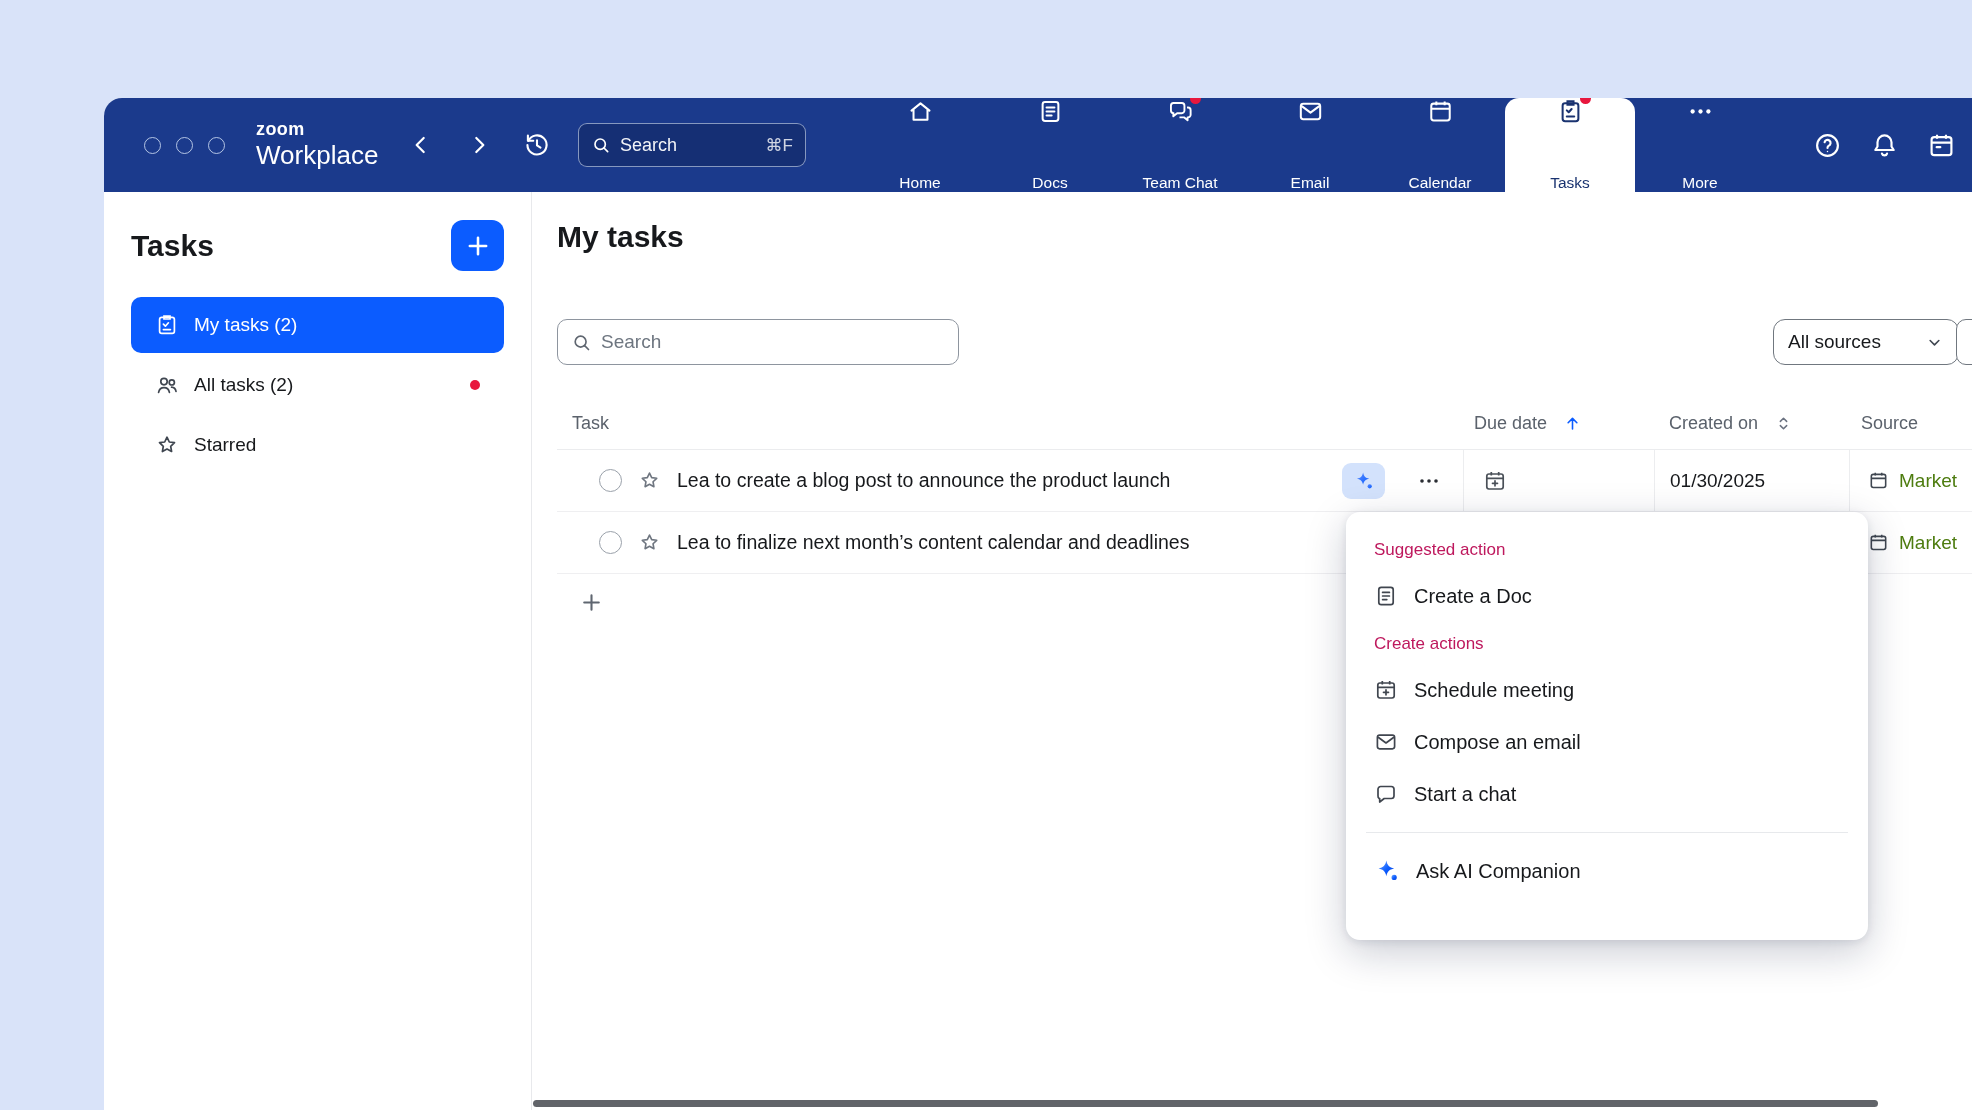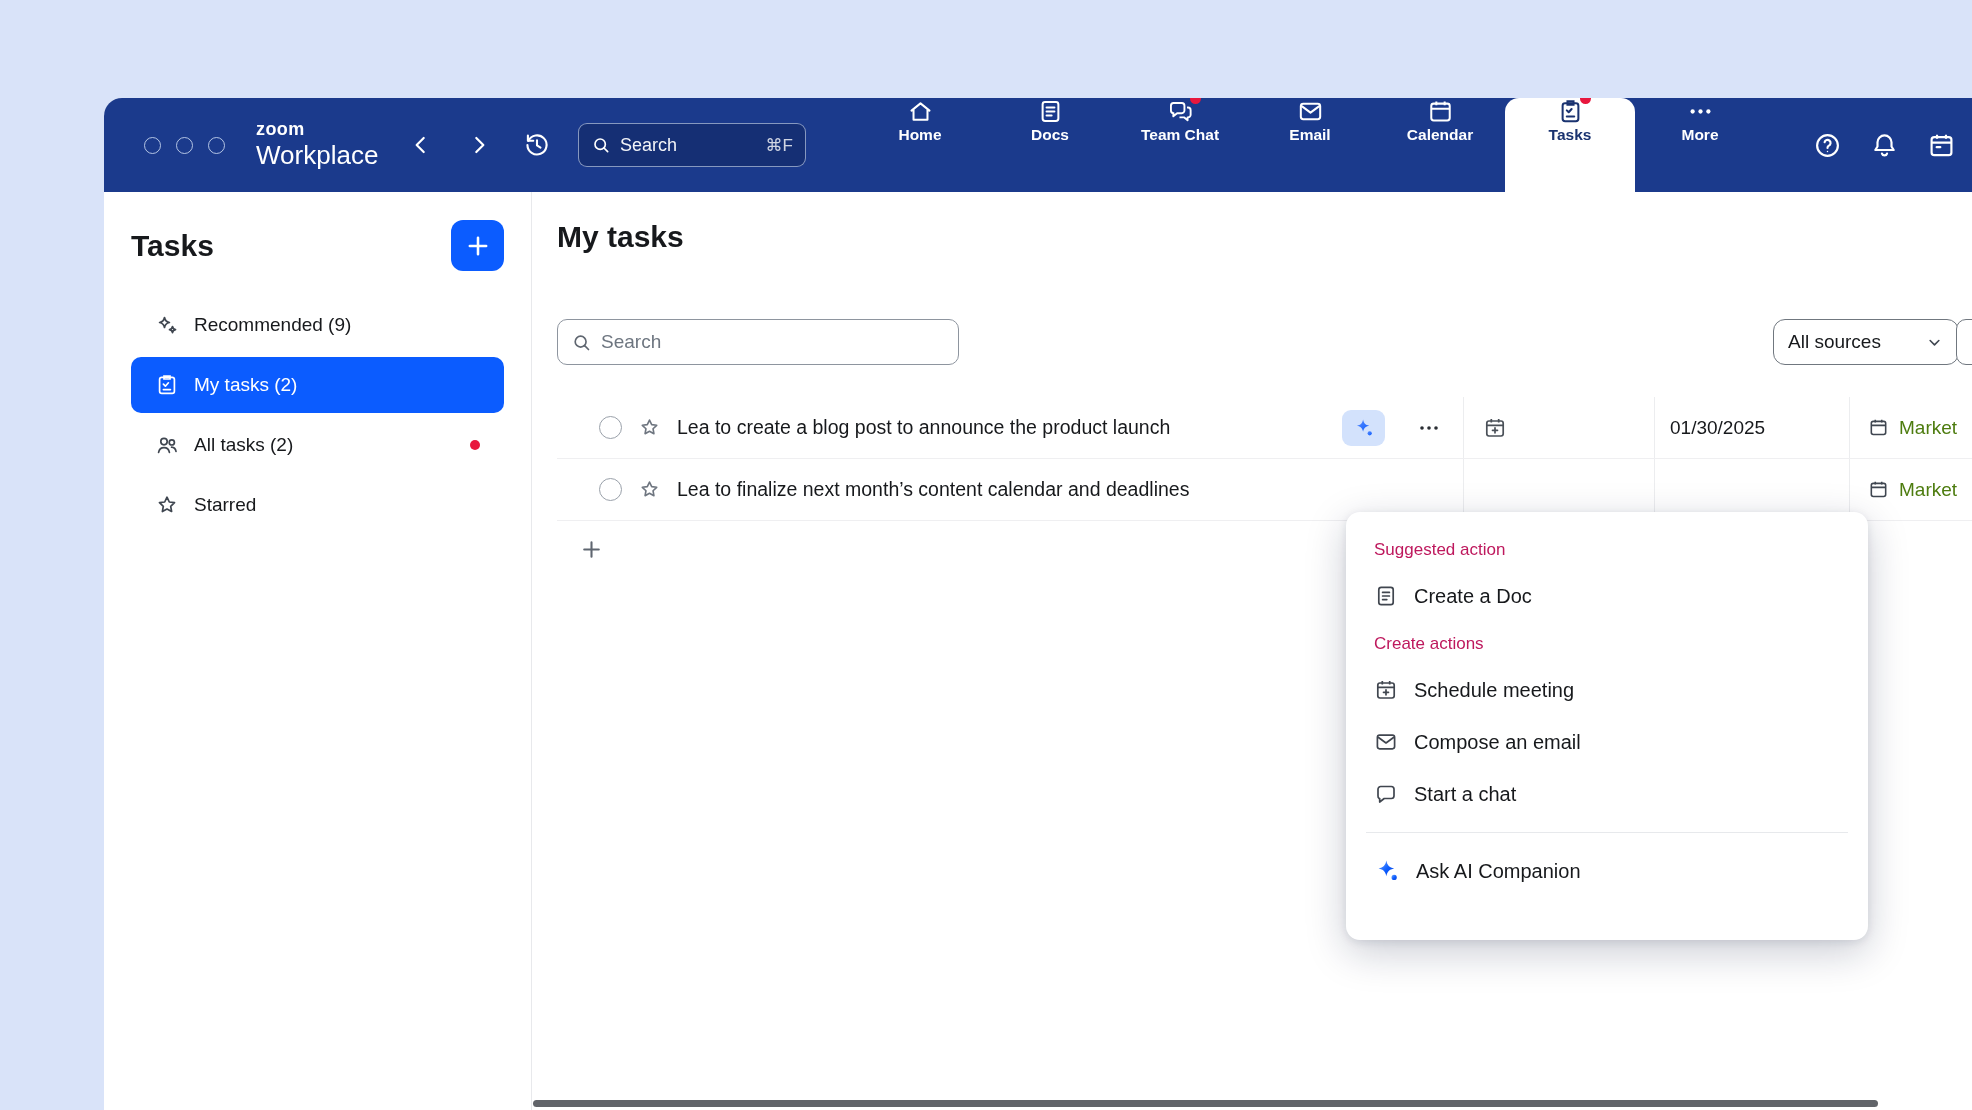--- a/index.html
+++ b/index.html
@@ -26,21 +26,21 @@
   .navbtn { position:absolute; top:50%; transform:translateY(-50%); width:34px; height:34px;
             display:flex; align-items:center; justify-content:center; color:#fff; cursor:pointer; }
   .gsearch { position:absolute; left:474px; top:25px; width:228px; height:44px; border-radius:9px;
              background:rgba(8,20,55,.28); border:1px solid rgba(230,238,255,.55);
              display:flex; align-items:center; padding:0 12px; gap:9px; color:#fff; cursor:pointer; }
   .gsearch .ph { font-size:18px; color:rgba(255,255,255,.95); }
   .gsearch .sc { margin-left:auto; font-size:17px; color:rgba(255,255,255,.8); }
 
   .topnav { position:absolute; left:751px; top:0; height:94px; display:flex; }
   .tn-item { width:130px; height:94px; display:flex; flex-direction:column; align-items:center;
-             justify-content:flex-start; gap:1px; color:#fff; cursor:pointer;font-weight:bold; }
+             justify-content:space-between; gap:1px; color:#fff; cursor:pointer; }
   .tn-item .iconwrap { position:relative; width:27px; height:27px; }
   .tn-item .lbl { font-size:15.5px; }
   .tn-item.active { background:#fff; color:#1A3370; border-radius:14px 14px 0 0; }
   .ndot { position:absolute; top:-5px; right:-7px; width:11px; height:11px; border-radius:50%; background:#E8173D; }
 
   .topbar-right { position:absolute; right:16px; top:0; height:94px; display:flex; align-items:center; gap:28px; color:#fff; }
   .topbar-right .ic { cursor:pointer; }
 
   
   .sidebar { position:absolute; left:0; top:94px; width:428px; bottom:0; background:#fff; border-right:1px solid #E8E9EC; }
@@ -259,29 +259,20 @@
       <div class="sb-title">Tasks</div>
       <button class="sb-add">
         <span class="ic" style="width:28px;height:28px;">
           <svg viewBox="0 0 24 24" fill="none" stroke="currentColor" stroke-width="2.2" stroke-linecap="round">
               <path d="M12 5v14M5 12h14"></path>
             </svg>
         </span>
       </button>
     </div>
     <div class="sb-list">
-      <div class="sb-item">
-        <span class="ic" style="width:24px;height:24px;">
-          <svg viewBox="0 0 24 24" fill="none" stroke="currentColor" stroke-width="1.7" stroke-linejoin="round">
-              <path d="M9.5 4.5c.5 3 1.8 4.4 4.9 5-3.1.6-4.4 2-4.9 5-.5-3-1.8-4.4-4.9-5 3.1-.6 4.4-2 4.9-5z"></path>
-              <path d="M17.5 13.5c.3 1.9 1.1 2.8 3 3.1-1.9.4-2.7 1.2-3 3.1-.3-1.9-1.1-2.7-3-3.1 1.9-.3 2.7-1.2 3-3.1z"></path>
-            </svg>
-        </span>
-        <span>Recommended (9)</span>
-      </div>
       <div class="sb-item selected">
         <span class="ic" style="width:24px;height:24px;">
           <svg viewBox="0 0 24 24" fill="none" stroke="currentColor" stroke-width="1.7">
               <rect x="4.6" y="4.4" width="14.8" height="16" rx="2.2"></rect>
               <path d="M9 3.2h6v2.8H9z"></path>
               <path d="M8.4 11.2l2 2 3-3.4" stroke-linecap="round" stroke-linejoin="round"></path>
               <path d="M8.4 16.6h7" stroke-linecap="round"></path>
             </svg>
         </span>
         <span>My tasks (2)</span>
@@ -326,20 +317,44 @@
       <span>All sources</span>
       <span class="ic" style="width:19px;height:19px;">
         <svg viewBox="0 0 24 24" fill="none" stroke="currentColor" stroke-width="2" stroke-linecap="round" stroke-linejoin="round">
             <path d="M6.5 9.5 12 15l5.5-5.5"></path>
           </svg>
       </span>
     </div>
     <div class="sources-partial"></div>
 
     <div class="table">
+      <div class="trow thead">
+        <div class="hc hc-task">
+          <span>Task</span>
+        </div>
+        <div class="hc hc-due">
+          <span>Due date</span>
+          <span class="ic sort-up" style="width:19px;height:19px;">
+            <svg viewBox="0 0 24 24" fill="none" stroke="currentColor" stroke-width="2" stroke-linecap="round" stroke-linejoin="round">
+                <path d="M12 19V6M6.5 11 12 5.5 17.5 11"></path>
+              </svg>
+          </span>
+        </div>
+        <div class="hc hc-created">
+          <span>Created on</span>
+          <span class="ic sort-both" style="width:19px;height:19px;">
+            <svg viewBox="0 0 24 24" fill="none" stroke="currentColor" stroke-width="1.9" stroke-linecap="round" stroke-linejoin="round">
+                <path d="M8 9.3 12 5.3l4 4M8 14.7l4 4 4-4"></path>
+              </svg>
+          </span>
+        </div>
+        <div class="hc hc-source">
+          <span>Source</span>
+        </div>
+      </div>
 
       <div class="trow row">
         <div class="cell cell-task">
           <span class="radio"></span>
           <span class="ic row-star" style="width:23px;height:23px;">
             <svg viewBox="0 0 24 24" fill="none" stroke="currentColor" stroke-width="1.7" stroke-linejoin="round">
                 <path d="M12 4.2l2.3 4.8 5.2.7-3.8 3.6.9 5.2-4.6-2.5-4.6 2.5.9-5.2L4.5 9.7l5.2-.7z"></path>
               </svg>
           </span>
           <span class="task-text">Lea to create a blog post to announce the product launch</span>

